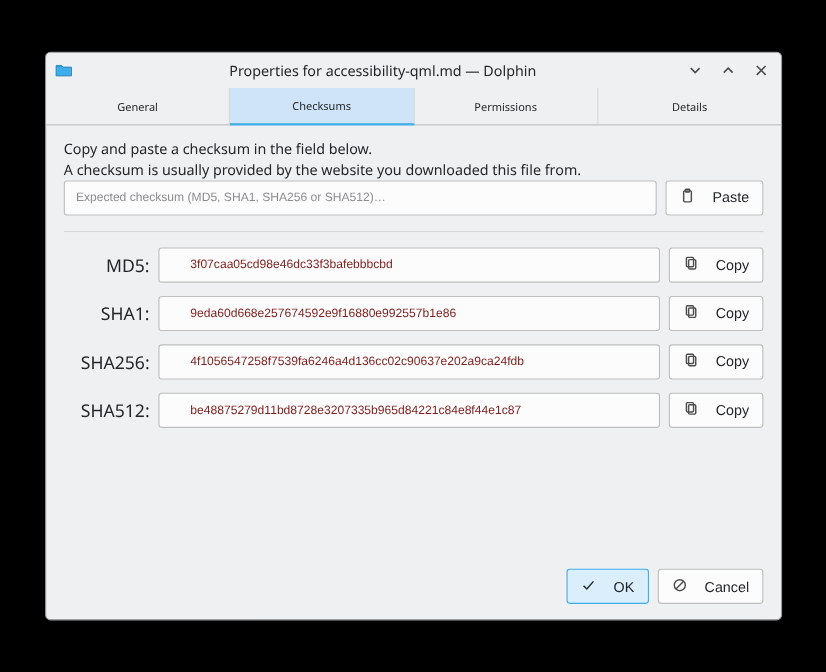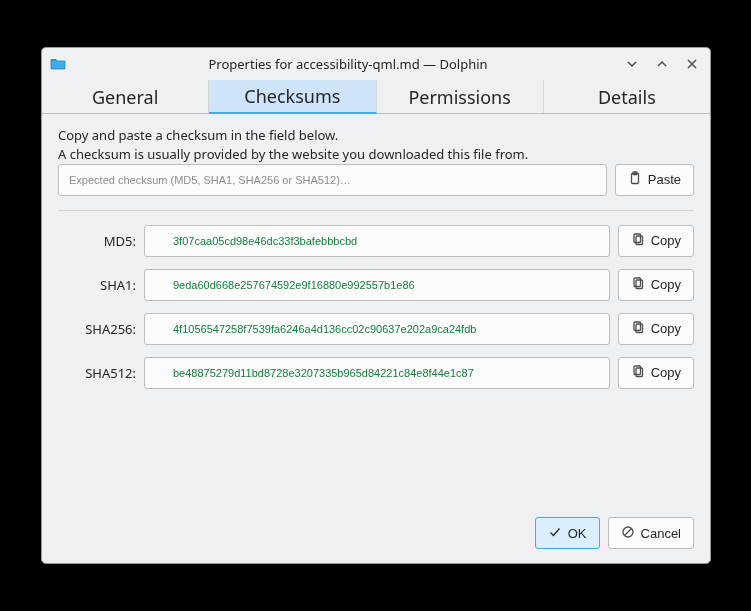--- a/index.html
+++ b/index.html
@@ -62,21 +62,21 @@
     display: flex;
     height: 34px;
     border-bottom: 1px solid #bcbebf;
     background: #eff0f1;
   }
   .tab {
     flex: 1;
     display: flex;
     align-items: center;
     justify-content: center;
-    font-size: 18px;
+    font-size: 10px;
     color: #232629;
     border-right: 1px solid #d7d8d9;
     cursor: pointer;
   }
   .tab:last-child { border-right: none; }
   .tab.active {
     background: #cfe4f8;
     border-bottom: 2px solid #3daee9;
     margin-bottom: -1px;
   }
@@ -100,50 +100,50 @@
     flex: 1;
     height: 32px;
     border: 1px solid #bcbebf;
     border-radius: 3px;
     background: #fcfcfc;
     padding: 0 10px;
     font-size: 11px;
     color: #232629;
   }
   .text-input::placeholder { color: #8b8d8f; }
-  .text-input.readonly { background: #fcfcfc; color:#15803d;padding-left:28px; }
+  .text-input.readonly { background: #fcfcfc; color:#7f1d1d;padding-left:28px; }
   .btn {
     height: 32px;
     padding: 0 12px;
     border: 1px solid #bcbebf;
     border-radius: 3px;
     background: #fcfcfc;
     font-size: 13px;
     display: inline-flex;
     align-items: center;
-    gap: 6px;
+    gap: 16px;
     cursor: pointer;
     color: #232629;
   }
   .btn svg { width:14px; height:14px; stroke:#4d4d4d; stroke-width:1.3; fill:none; }
   .sep {
     height: 1px;
     background: #d4d6d8;
     margin: 4px 0 14px 0;
   }
   .hash-grid {
     display: grid;
     grid-template-columns: 78px 1fr auto;
     column-gap: 8px;
     row-gap: 12px;
     align-items: center;
   }
   .hash-label {
     text-align: right;
-    font-size: 13px;
+    font-size: 16px;
     color: #232629;
   }
   .footer {
     display: flex;
     justify-content: flex-end;
     gap: 8px;
     padding: 10px 16px 14px 16px;
   }
   .btn.primary {
     background: #dbeefc;

